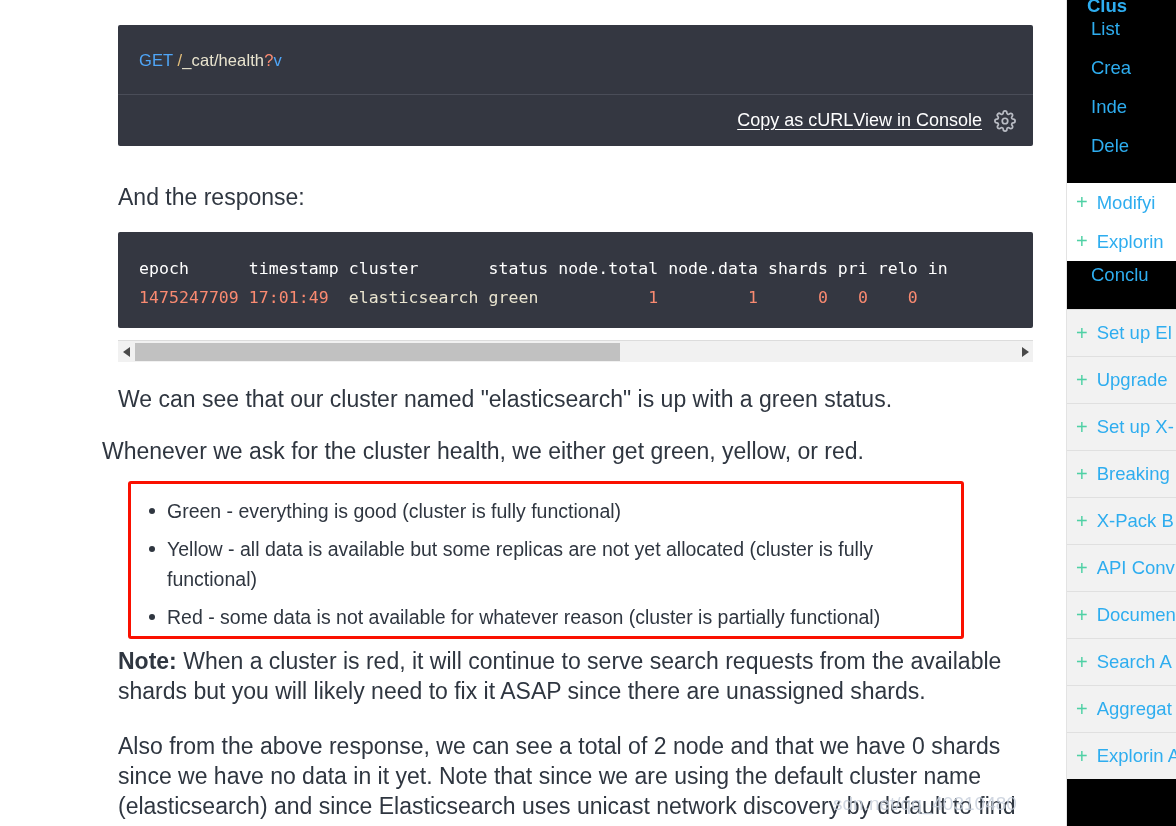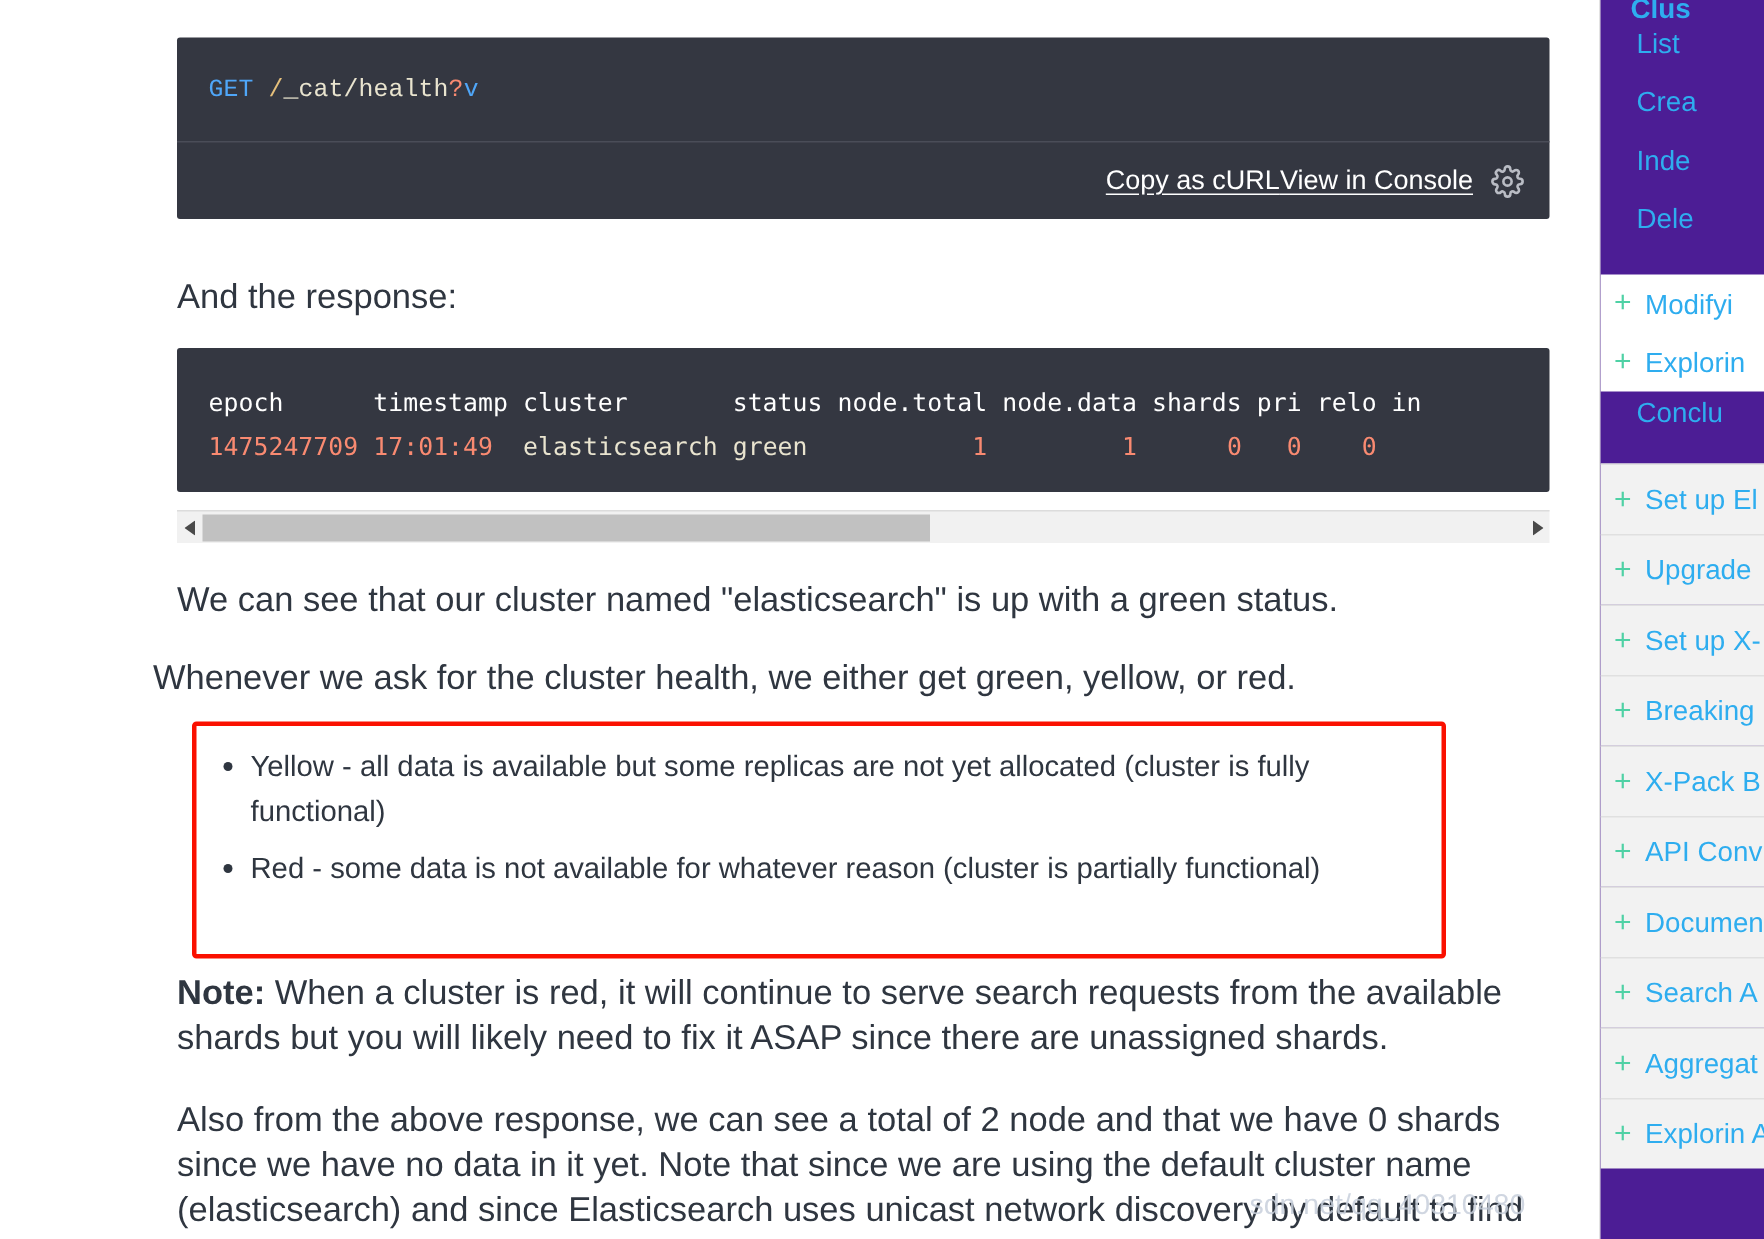--- a/index.html
+++ b/index.html
@@ -42,21 +42,21 @@
   
   .code-card {
     position: absolute;
     left: 118px; top: 25px;
     width: 915px;
     background: #343741;
     border-radius: 2px;
   }
   .code-body {
     padding: 24px 20px 23px 21px;
-    font-family: Liberation Mono, monospace;
+    font-family: Liberation Sans, sans-serif;
     font-size: 16.5px;
     line-height: 22px;
     white-space: nowrap;
     letter-spacing: 0.1px;
   }
   .tok-method { color: #4fa6f8; }
   .tok-slash  { color: #e6c07b; }
   .tok-path   { color: #e9e4cf; }
   .tok-q      { color: #f98a71; }
   .tok-param  { color: #4fa6f8; }
@@ -184,21 +184,21 @@
     border-radius: 50%;
     background: #2f3640;
   }
 
   
   #sidebar {
     position: absolute;
     right: 0; top: 0;
     width: 110px;
     height: 826px;
-    background: #4c1d95;
+    background: #000000;
     border-left: 1px solid #e3e3e3;
     overflow: hidden;
   }
   .sb-upper { padding: 0; }
   .sb-sub {
     color: #2eadef;
     font-size: 18.5px;
     line-height: 23px;
     white-space: nowrap;
     padding-left: 24px;
@@ -288,20 +288,21 @@
             <polygon points="1,0 1,10 8,5" fill="#4a4a4a"></polygon>
           </svg>
       </span>
     </div>
 
     <div class="para p-cansee">We can see that our cluster named "elasticsearch" is up with a green status.</div>
     <div class="para p-whenever">Whenever we ask for the cluster health, we either get green, yellow, or red.</div>
 
     <div class="red-box">
       <ul>
+        <li>Green - everything is good (cluster is fully functional)</li>
         <li>Yellow - all data is available but some replicas are not yet allocated (cluster is fully functional)</li>
         <li>Red - some data is not available for whatever reason (cluster is partially functional)</li>
       </ul>
     </div>
 
     <div class="para p-note"><span class="bold">Note:</span><span> When a cluster is red, it will continue to serve search requests from the available shards but you will likely need to fix it ASAP since there are unassigned shards.</span></div>
 
     <div class="para p-also">Also from the above response, we can see a total of 2 node and that we have 0 shards since we have no data in it yet. Note that since we are using the default cluster name (elasticsearch) and since Elasticsearch uses unicast network discovery by default to find other nodes on the same</div>
 
   </div>

